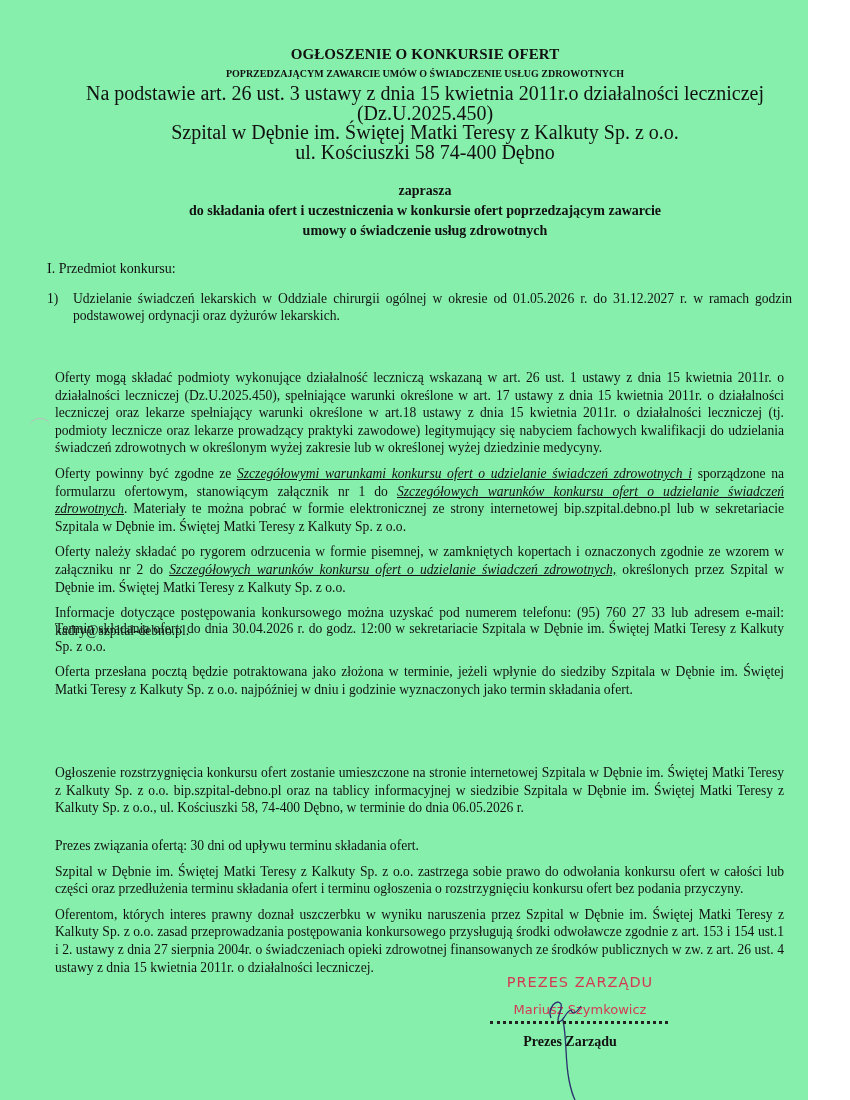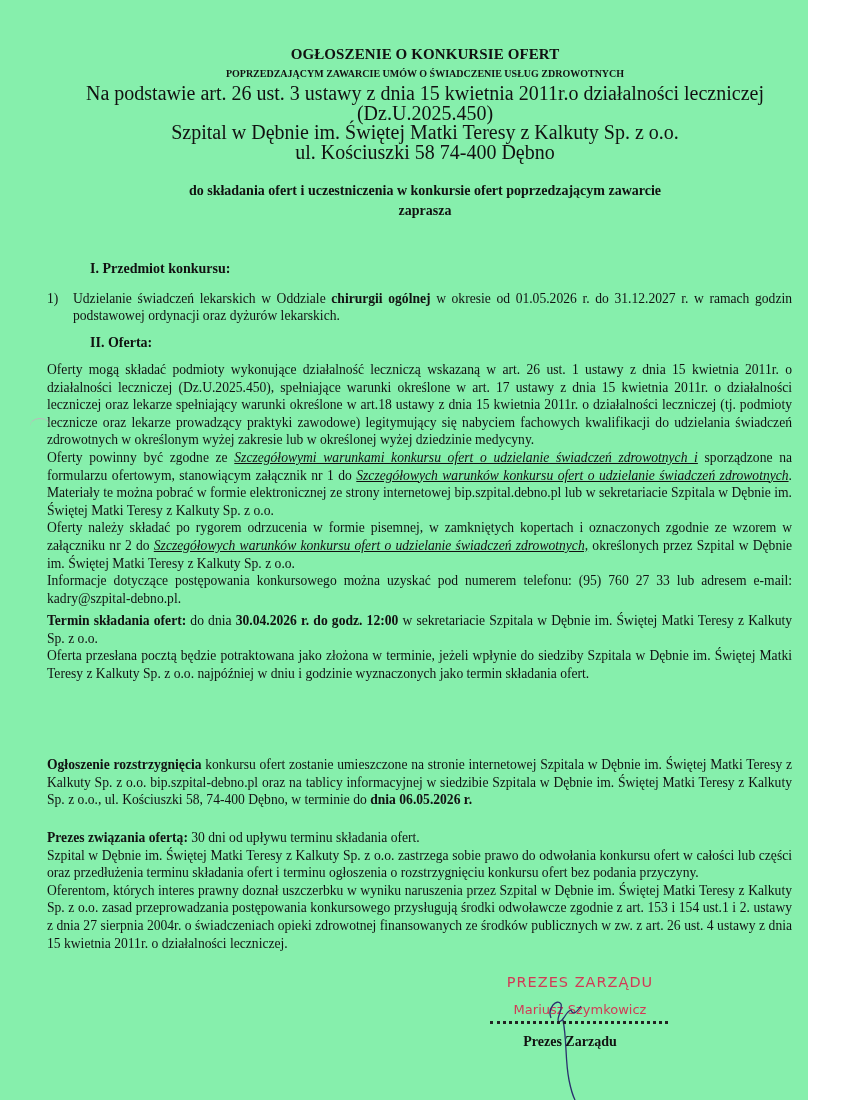--- a/index.html
+++ b/index.html
@@ -7,27 +7,27 @@
     width: 850px; height: 1100px; position: relative; overflow: hidden;
     font-family: "Liberation Serif", serif; color: #111;
   }
   .page { position: absolute; left: 0; top: 0; width: 808px; height: 1100px; background: #86efac; }
   .header { position: absolute; left: 0; top: 44px; width: 850px; text-align: center; }
   .header .l1 { font-weight: bold; font-size: 15px; line-height: 20px; letter-spacing: 0.1px; }
   .header .l2 { font-weight: bold; font-size: 10px; line-height: 20px; }
   .header .l3 { font-size: 20px; line-height: 19.5px; }
   .invite { position: absolute; left: 0; top: 181px; width: 850px; text-align: center; font-weight: bold; font-size: 14px; line-height: 20px; }
   .block { position: absolute; left: 47px; width: 745px; font-size: 13.6px; line-height: 17.6px; text-align: justify; }
-  .sec-title { font-weight: bold; font-size: 14px; margin-left: 43px; }
+  .sec-title { font-weight: normal; font-size: 14px; }
   .item { display: flex; }
   .item .num { width: 26px; flex: none; }
   .link { }
   .it { font-style: italic; text-decoration: underline; }
-  .b { font-weight: bold; }
-  .p { margin: 0; }
+  .b { font-weight: normal; }
+  .p { margin: 8px; }
   .margin-mark { position: absolute; left: 30px; top: 418px; width: 20px; height: 14px; border-top: 1px solid #bbb; border-radius: 50% 50% 0 0; }
   .stamp { position: absolute; left: 470px; top: 972px; width: 220px; text-align: center; font-family: "DejaVu Sans", sans-serif; color: #d23a56; }
   .stamp .s1 { font-size: 14.5px; letter-spacing: 1px; line-height: 20px; }
   .stamp .s2 { font-size: 13px; line-height: 20px; margin-top: 8px; }
   .dots { position: absolute; left: 490px; top: 1021px; width: 178px; border-top: 3px dotted #222; }
   .signer { position: absolute; left: 470px; top: 1034px; width: 200px; text-align: center; font-weight: bold; font-size: 14px; }
   .sig { position: absolute; left: 545px; top: 990px; width: 60px; height: 110px; }
 </style>
 </head>
 <body>
@@ -37,33 +37,33 @@
   <div class="header">
     <div class="l1">OGŁOSZENIE O KONKURSIE OFERT</div>
     <div class="l2">POPRZEDZAJĄCYM ZAWARCIE UMÓW O ŚWIADCZENIE USŁUG ZDROWOTNYCH</div>
     <div class="l3">Na podstawie art. 26 ust. 3 ustawy z dnia 15 kwietnia 2011r.o działalności leczniczej</div>
     <div class="l3">(Dz.U.2025.450)</div>
     <div class="l3">Szpital w Dębnie im. Świętej Matki Teresy z Kalkuty Sp. z o.o.</div>
     <div class="l3">ul. Kościuszki 58 74-400 Dębno</div>
   </div>
 
   <div class="invite">
+    <div>zaprasza</div>
     <div>do składania ofert i uczestniczenia w konkursie ofert poprzedzającym zawarcie</div>
-    <div>zaprasza</div>
+    <div>umowy  o świadczenie usług zdrowotnych</div>
   </div>
 
   <div class="block" style="top:260px;">
     <div class="sec-title">I. Przedmiot konkursu:</div>
     <div style="height:12px"></div>
     <div class="item">
       <span class="num">1)</span>
       <span><span>Udzielanie świadczeń lekarskich w Oddziale </span><span class="b">chirurgii ogólnej</span><span> w okresie od 01.05.2026 r. do 31.12.2027 r. w ramach godzin podstawowej ordynacji oraz dyżurów lekarskich.</span></span>
     </div>
     <div style="height:9px"></div>
-    <div class="sec-title">II. Oferta:</div>
   </div>
 
   <div class="block" style="top:361px;">
     <p class="p">Oferty mogą składać podmioty wykonujące działalność leczniczą wskazaną w art. 26 ust. 1 ustawy z dnia 15 kwietnia 2011r. o działalności leczniczej (Dz.U.2025.450), spełniające warunki określone w art. 17 ustawy z dnia 15 kwietnia 2011r. o działalności leczniczej oraz lekarze spełniający warunki określone w art.18 ustawy z dnia 15 kwietnia 2011r. o działalności leczniczej (tj. podmioty lecznicze oraz lekarze prowadzący praktyki zawodowe)  legitymujący się nabyciem fachowych kwalifikacji do udzielania świadczeń zdrowotnych w określonym wyżej zakresie lub w określonej wyżej dziedzinie medycyny.</p>
     <p class="p"><span>Oferty powinny być zgodne ze </span><span class="it">Szczegółowymi warunkami konkursu ofert o udzielanie świadczeń zdrowotnych i</span><span> sporządzone na formularzu ofertowym, stanowiącym załącznik nr 1 do </span><span class="it">Szczegółowych warunków konkursu ofert o udzielanie świadczeń zdrowotnych</span><span>. Materiały te można pobrać w formie elektronicznej ze strony internetowej  </span><span class="link">bip.szpital.debno.pl</span><span>  lub w sekretariacie Szpitala w Dębnie im. Świętej Matki Teresy z Kalkuty Sp. z o.o.</span></p>
     <p class="p"><span>Oferty należy składać po rygorem odrzucenia w formie pisemnej, w zamkniętych kopertach i oznaczonych zgodnie ze wzorem w załączniku nr 2 do </span><span class="it">Szczegółowych warunków konkursu ofert o udzielanie świadczeń zdrowotnych,</span><span> określonych przez Szpital w Dębnie im. Świętej Matki Teresy z Kalkuty Sp. z o.o.</span></p>
     <p class="p">Informacje dotyczące postępowania konkursowego można uzyskać pod numerem telefonu: (95) 760 27 33 lub adresem e-mail: kadry@szpital-debno.pl.</p>
   </div>
 
   <div class="block" style="top:612px;">

